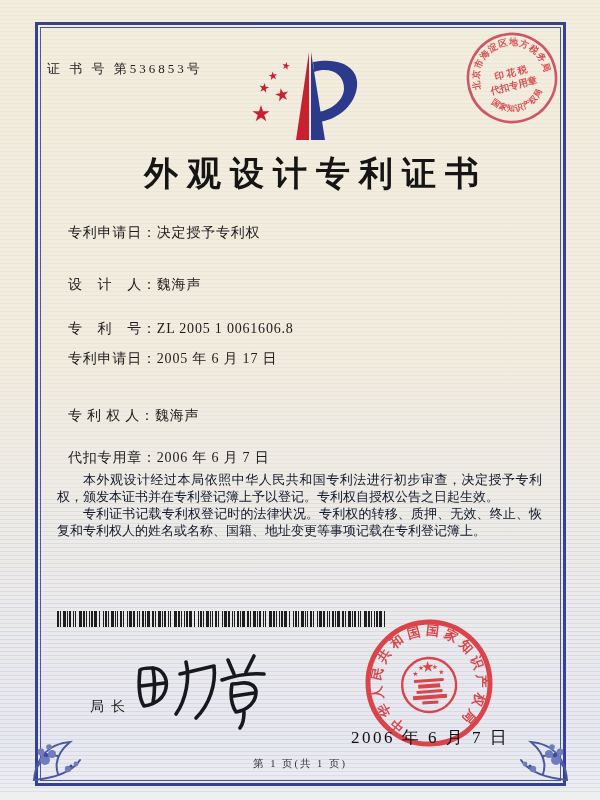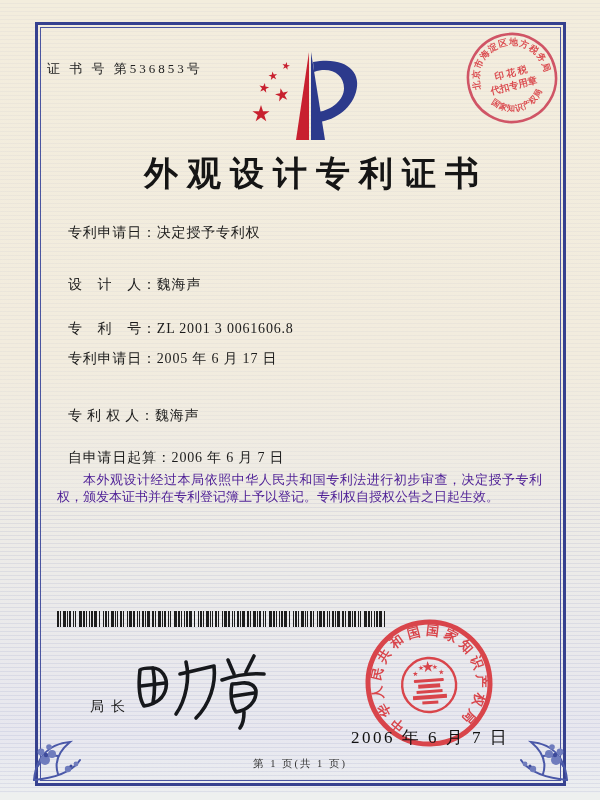--- a/index.html
+++ b/index.html
@@ -41,21 +41,21 @@
     transform:rotate(-14deg);opacity:.88;
   }
   .title{
     position:absolute;left:16px;top:151px;width:100%;text-align:center;
     font-size:34px;font-weight:bold;letter-spacing:9px;color:#151515;
   }
   .field{position:absolute;left:68px;font-size:14px;letter-spacing:.8px;white-space:nowrap;}
   .f0{top:224px}.f1{top:276px}.f2{top:320px}.f3{top:350px}.f4{top:407px}.f5{top:449px}
   .body-text{
     position:absolute;left:57px;right:58px;top:471px;
-    font-size:13px;line-height:17px;text-align:justify;color:#4c1d95;
+    font-size:13px;line-height:17px;text-align:justify;color:#0f172a;
   }
   .body-text p{margin:0;text-indent:2em;}
   .barcode{
     position:absolute;left:57px;top:611px;width:330px;height:16px;
     display:flex;align-items:stretch;overflow:hidden;
   }
   .barcode .bar{background:#1d1d1d;height:100%;flex:none;}
   .director-label{
     position:absolute;left:90px;top:698px;font-size:14px;letter-spacing:7px;color:#222;
   }
@@ -158,27 +158,28 @@
     <textPath href="#taxArcBottom" startOffset="50%" text-anchor="middle">国家知识产权局</textPath>
   </text>
   <text class="seal-text" x="0" y="-2" font-size="9.5" text-anchor="middle">印 花 税</text>
   <text class="seal-text" x="0" y="11" font-size="9.5" text-anchor="middle">代扣专用章</text>
 </svg>
 
 <div class="title">外观设计专利证书</div>
 
 <div class="field f0"><span>专利申请日：</span><span>决定授予专利权</span></div>
 <div class="field f1"><span>设　计　人：</span><span>魏海声</span></div>
-<div class="field f2"><span>专　利　号：</span><span>ZL 2001 3 0061606.8</span></div>
+<div class="field f2"><span>专　利　号：</span><span>ZL 2005 1 0061606.8</span></div>
 <div class="field f3"><span>专利申请日：</span><span>2005 年 6 月 17 日</span></div>
 <div class="field f4"><span>专 利 权 人：</span><span>魏海声</span></div>
-<div class="field f5"><span>自申请日起算：</span><span>2006 年 6 月 7 日</span></div>
+<div class="field f5"><span>代扣专用章：</span><span>2006 年 6 月 7 日</span></div>
 
 <div class="body-text">
   <p>本外观设计经过本局依照中华人民共和国专利法进行初步审查，决定授予专利权，颁发本证书并在专利登记簿上予以登记。专利权自授权公告之日起生效。</p>
+  <p>专利证书记载专利权登记时的法律状况。专利权的转移、质押、无效、终止、恢复和专利权人的姓名或名称、国籍、地址变更等事项记载在专利登记簿上。</p>
 </div>
 
 <div class="barcode" id="barcode">
     <div class="bar" style="width: 2px; margin-right: 1px;"></div>
     <div class="bar" style="width: 1px; margin-right: 2px;"></div>
     <div class="bar" style="width: 3px; margin-right: 1px;"></div>
     <div class="bar" style="width: 1px; margin-right: 1px;"></div>
     <div class="bar" style="width: 2px; margin-right: 2px;"></div>
     <div class="bar" style="width: 1px; margin-right: 1px;"></div>
     <div class="bar" style="width: 1px; margin-right: 3px;"></div>

